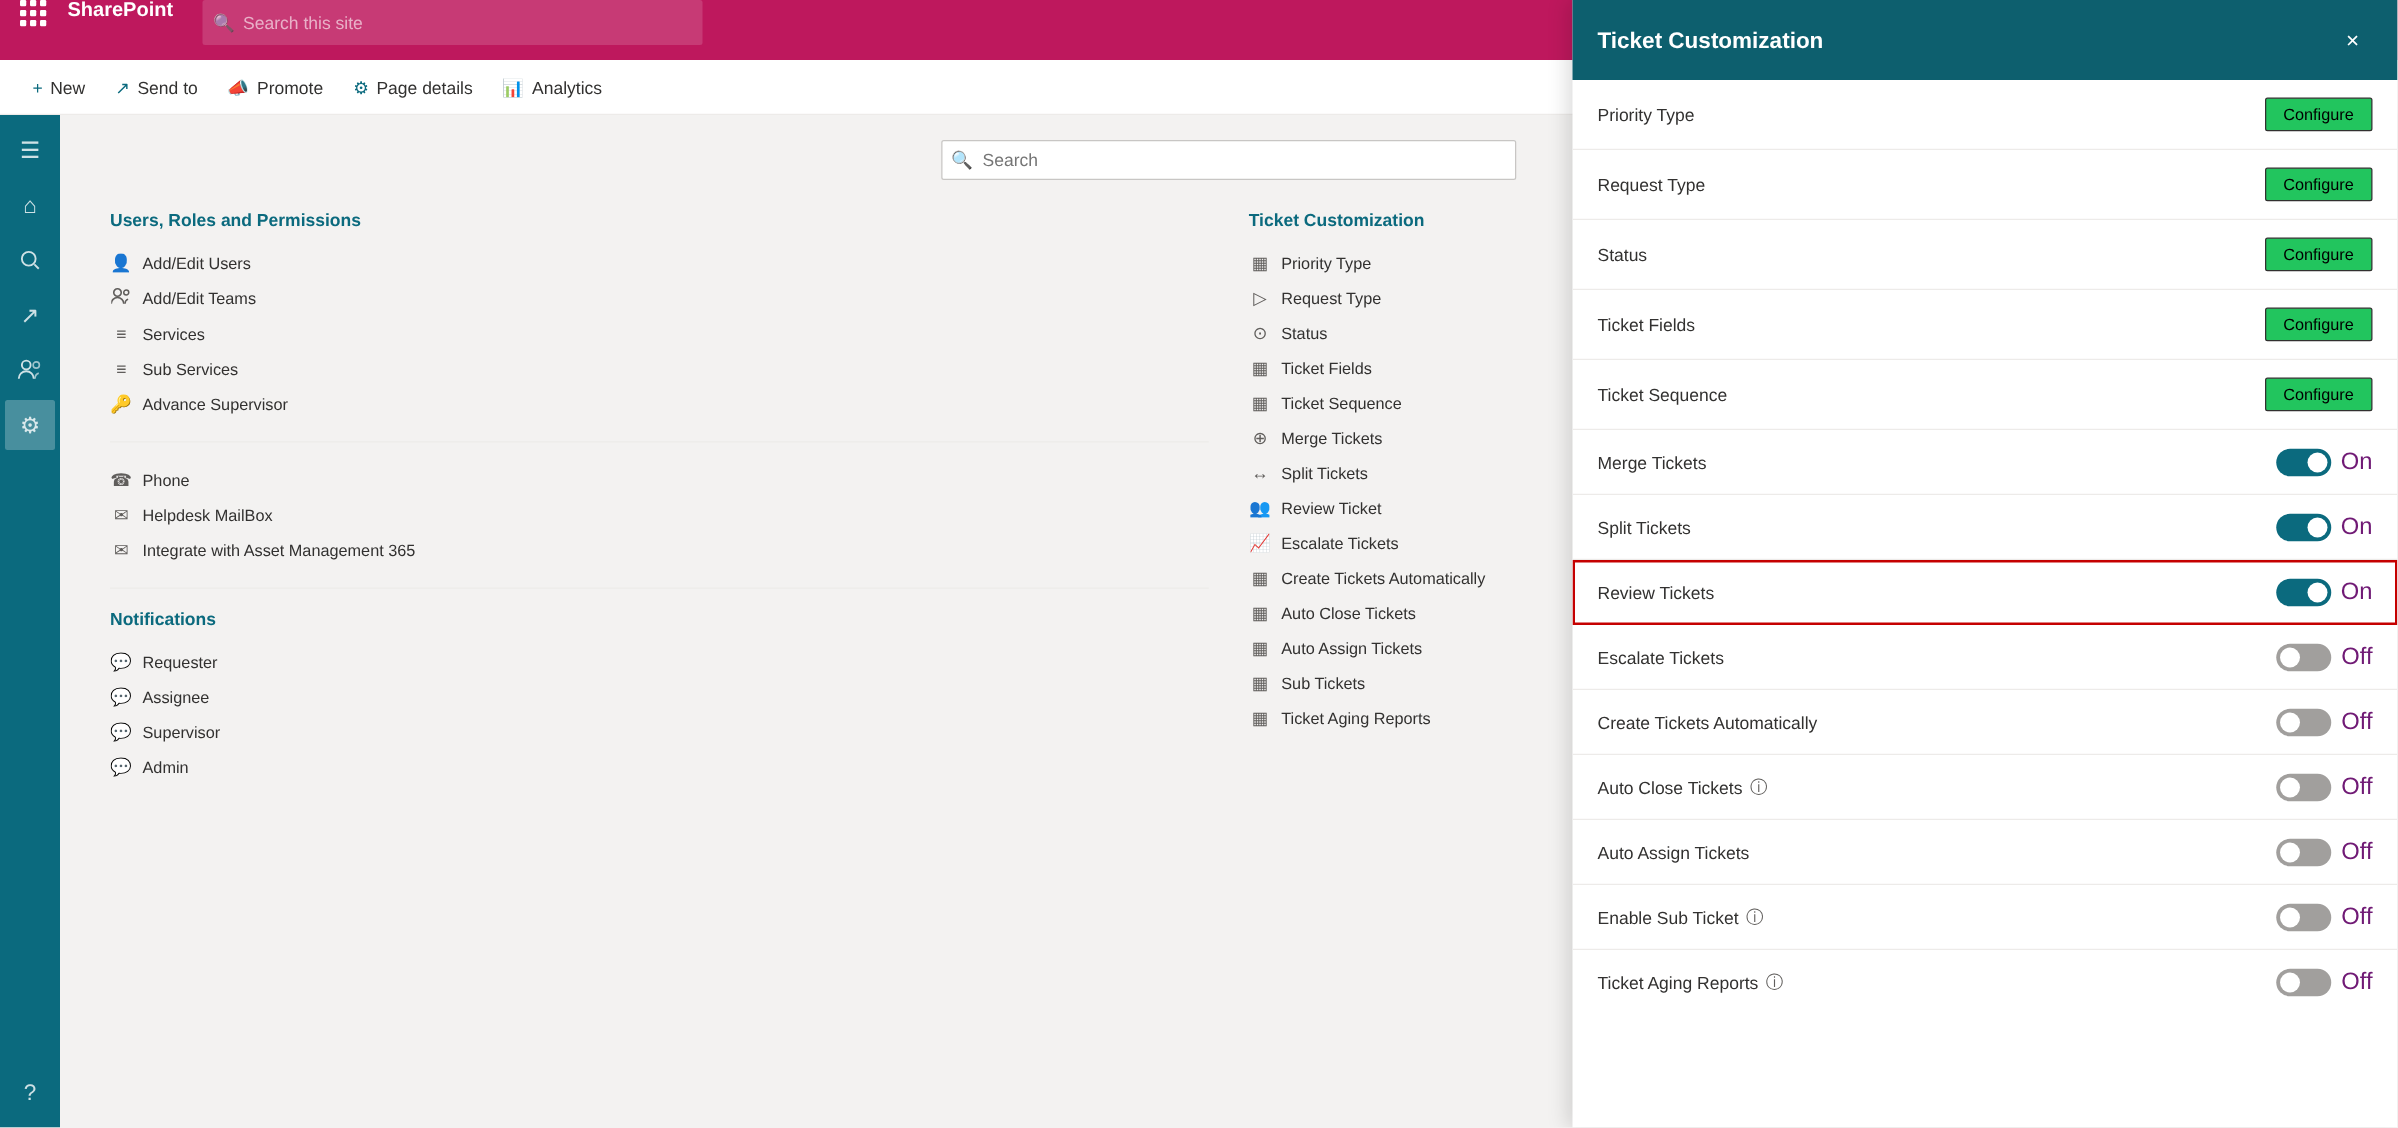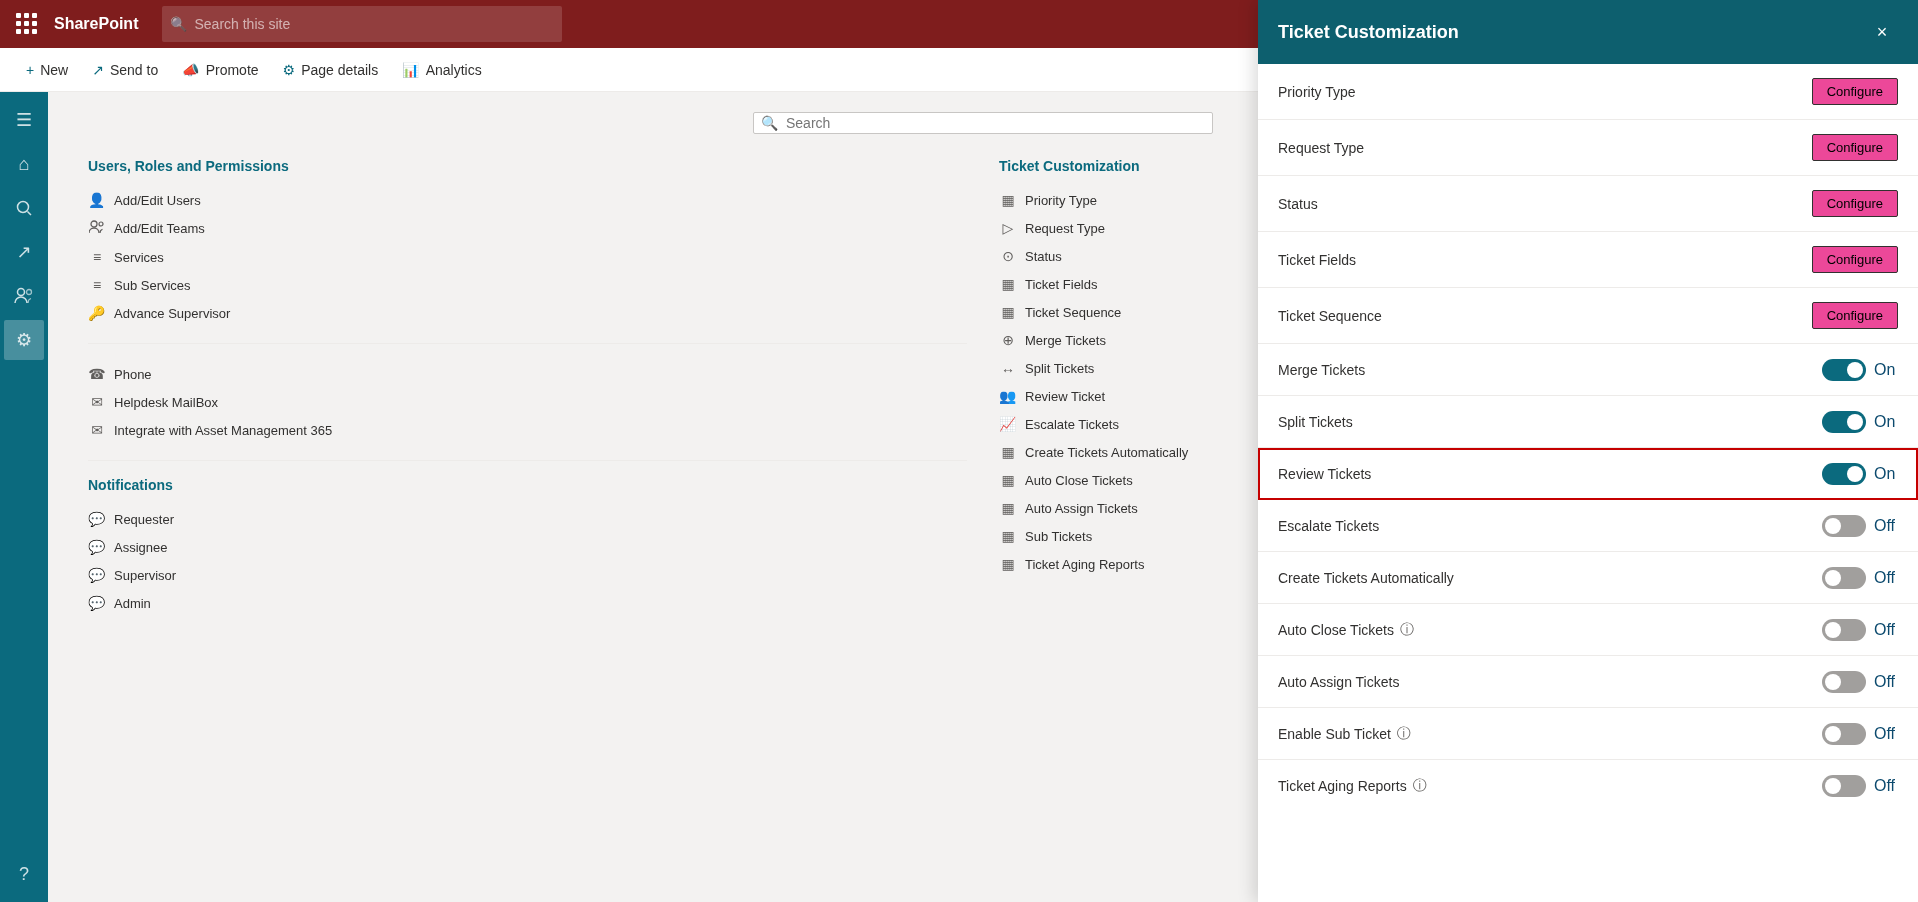--- a/index.html
+++ b/index.html
@@ -1,22 +1,22 @@
 <!DOCTYPE html>
 <html><head>
   <meta charset="utf-8">
   <style>
     * { box-sizing: border-box; margin: 0; padding: 0; }
     body { font-family: 'Segoe UI', sans-serif; font-size: 14px; background: #f3f2f1; overflow: hidden; }
 
     
     .top-bar {
       display: flex;
-      align-items: center;
-      background: #7f1d1d;
+      align-items: flex-start;
+      background: #be185d;
       height: 48px;
       padding: 0 16px;
       gap: 16px;
     }
     .top-bar-title {
       color: white;
       font-weight: 600;
       font-size: 16px;
       margin-right: 8px;
     }
@@ -115,21 +115,21 @@
       margin-bottom: 24px;
     }
     .content-search-wrapper {
       position: relative;
       width: 460px;
     }
     .content-search-wrapper input {
       width: 100%;
       border: 1px solid #c8c6c4;
       border-radius: 2px;
-      height: 22px;
+      height: 32px;
       padding: 0 12px 0 32px;
       font-size: 14px;
       outline: none;
     }
     .content-search-wrapper .cs-icon {
       position: absolute;
       left: 8px;
       top: 50%;
       transform: translateY(-50%);
       color: #605e5c;
@@ -218,21 +218,21 @@
       align-items: center;
       gap: 6px;
     }
     .panel-row-action {
       display: flex;
       align-items: center;
       gap: 8px;
     }
     .configure-btn {
       border: 1px solid #323130;
-      background: #ec4899;
+      background: #22c55e;
       padding: 5px 14px;
       font-size: 13px;
       cursor: pointer;
       border-radius: 2px;
     }
 
     
     .toggle-wrapper {
       display: flex;
       align-items: center;
@@ -258,22 +258,22 @@
       top: 3px;
       width: 16px;
       height: 16px;
       border-radius: 50%;
       background: white;
       transition: left 0.2s;
     }
     .toggle-track.on .toggle-thumb { left: 25px; }
     .toggle-track.off .toggle-thumb { left: 3px; }
     .toggle-label {
-      font-size: 16px;
-      color: #0c4a6e;
+      font-size: 19px;
+      color: #701a75;
       min-width: 24px;
     }
     .info-icon {
       color: #605e5c;
       font-size: 14px;
       cursor: pointer;
     }
 
     
     .panel-row.highlighted {

